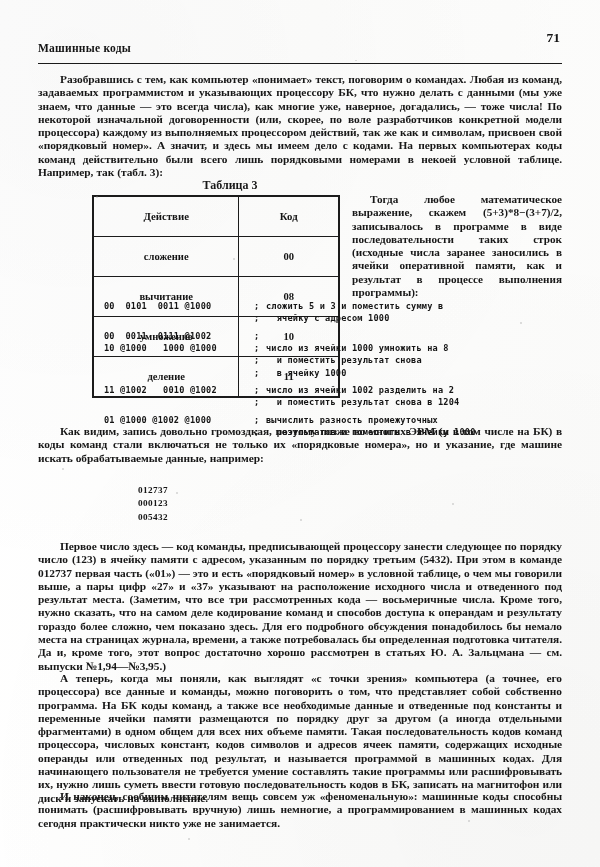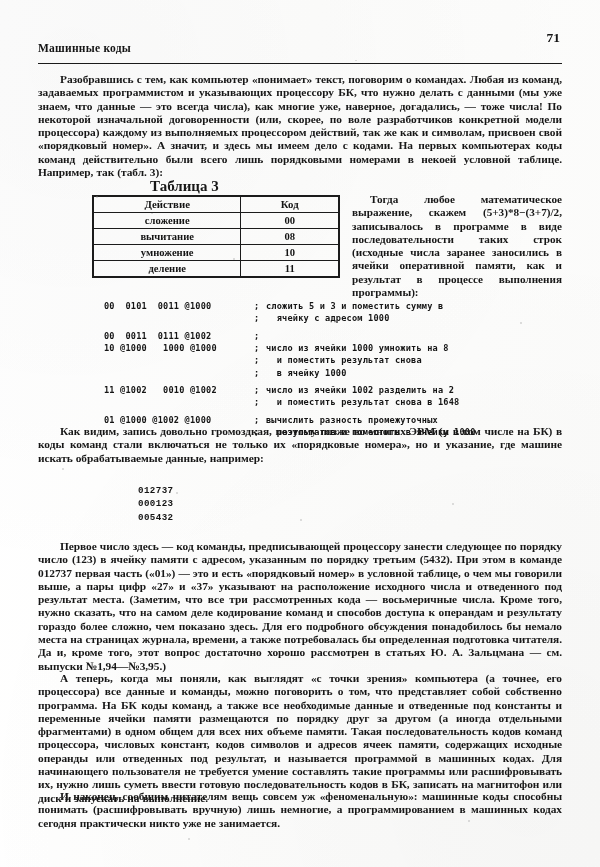--- a/index.html
+++ b/index.html
@@ -102,40 +102,41 @@
   #para-first   { left: 0; top: 540px; }
   #para-now     { left: 0; top: 672px; }
   #para-final   { left: 0; top: 790px; }
 
   
   .table-caption {
     position: absolute;
     left: 112px;
     top: 178px;
     width: 160px;
-    font-size: 15px;
+    text-align: center;
+    font-size: 12px;
     font-weight: bold;
     color: #171717;
   }
   .code-table {
     position: absolute;
     left: 55px;
     top: 196px;
     width: 246px;
     border-collapse: collapse;
     background: transparent;
     box-shadow: 0 0 0 1px #1b1b1b;
   }
   .code-table td, .code-table th {
     border: 1px solid #1b1b1b;
     text-align: center;
     font-size: 10.6px;
     font-weight: bold;
     height: 15px;
-    padding: 0;
+    padding: 12px;
     color: #141414;
     line-height: 15px;
   }
   .code-table th { font-size: 10.8px; }
   .code-table .c-act { width: 148px; }
   .code-table .c-code { width: 98px; font-family: "Liberation Serif", serif; }
 
   
   .side-para {
     position: absolute;
@@ -180,21 +181,21 @@
   .lst-cmt {
     flex: 1 1 auto;
     white-space: pre;
   }
 
   
   .octals {
     position: absolute;
     left: 100px;
     top: 484px;
-    font-family: Liberation Mono, monospace;
+    font-family: Liberation Serif, serif;
     font-size: 9.2px;
     line-height: 13.4px;
     font-weight: bold;
     letter-spacing: .4px;
     color: #151515;
   }
   .octals div { white-space: pre; }
 </style>
 </head>
 <body>
@@ -274,21 +275,21 @@
           <span class="lst-cmt">  в ячейку 1000</span>
         </div>
         <div class="lst-row gap">
           <span class="lst-code">11 @1002   0010 @1002</span>
           <span class="lst-sep">;</span>
           <span class="lst-cmt">число из ячейки 1002 разделить на 2</span>
         </div>
         <div class="lst-row">
           <span class="lst-code"></span>
           <span class="lst-sep">;</span>
-          <span class="lst-cmt">  и поместить результат снова в 1648</span>
+          <span class="lst-cmt">  и поместить результат снова в 1204</span>
         </div>
         <div class="lst-row gap">
           <span class="lst-code">01 @1000 @1002 @1000</span>
           <span class="lst-sep">;</span>
           <span class="lst-cmt">вычислить разность промежуточных</span>
         </div>
         <div class="lst-row">
           <span class="lst-code"></span>
           <span class="lst-sep">;</span>
           <span class="lst-cmt">  результатов и поместить в ячейку 1000</span>

